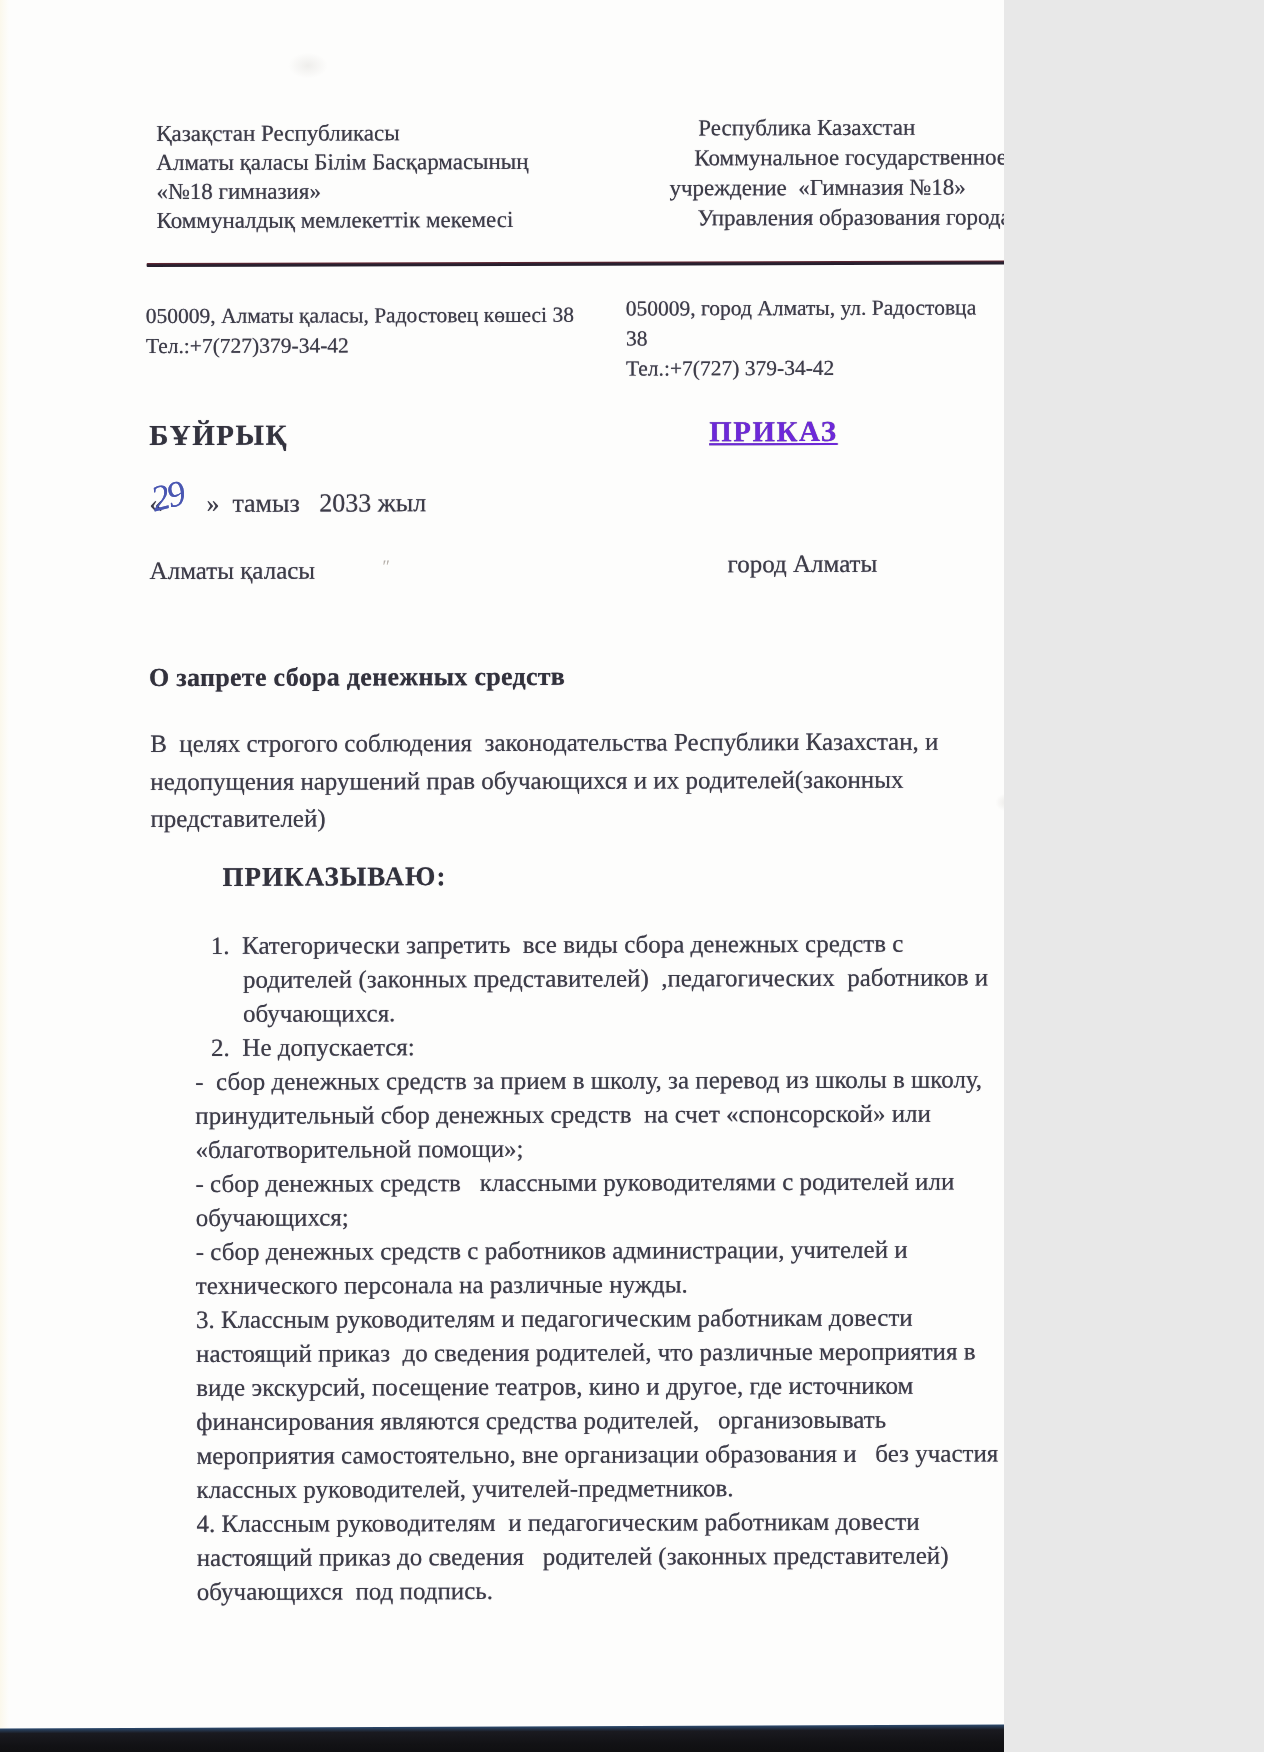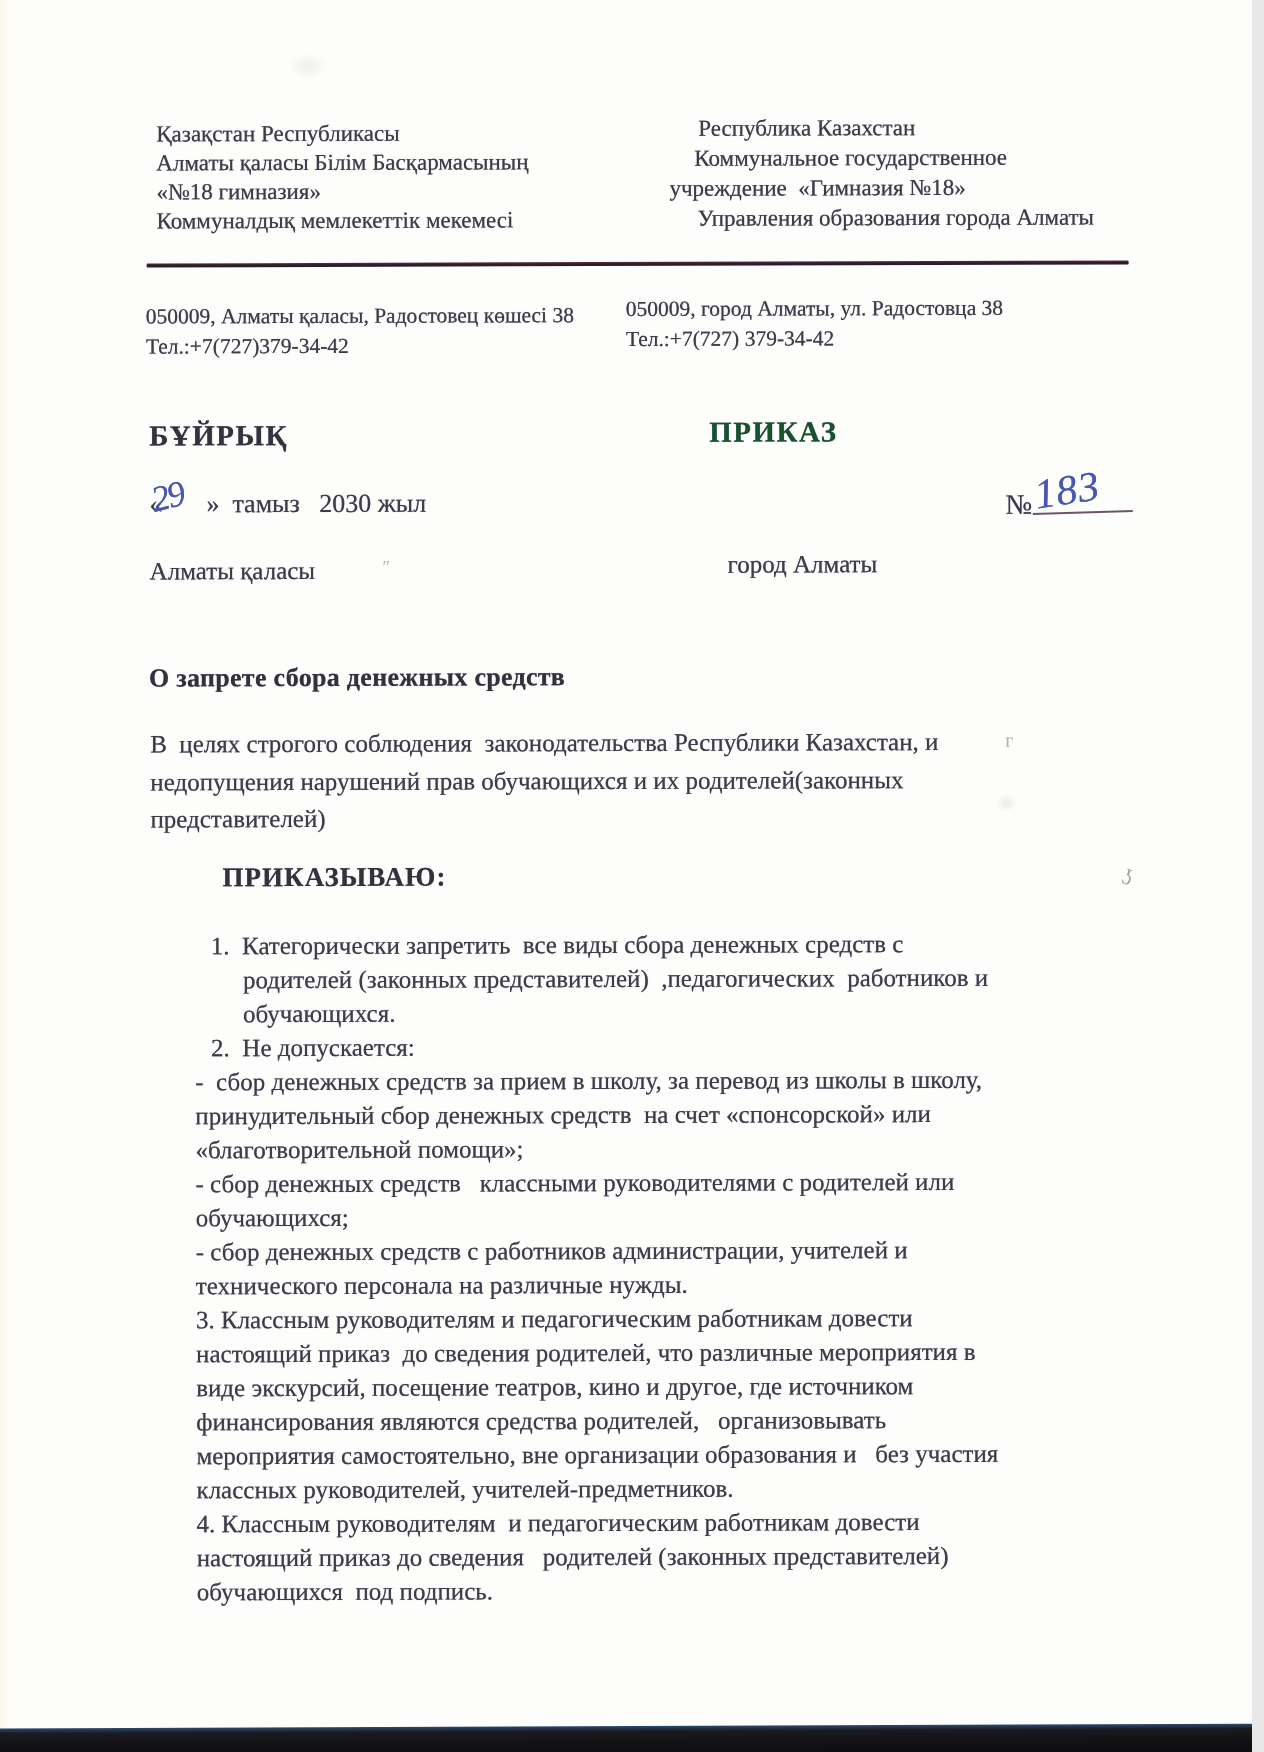--- a/index.html
+++ b/index.html
@@ -1,18 +1,18 @@
 <!DOCTYPE html>
 <html><head>
 <meta charset="utf-8">
 <style>
   html,body{margin:0;padding:0;background:#e8e8e8;}
   .page{
     position:relative;
-    width:1252px;height:1752px;
+    width:1004px;height:1752px;
     background:#fdfdfc;
     overflow:hidden;
     font-family:"Liberation Serif","DejaVu Serif",serif;
     color:#3d3d48;
   }
   .page::before{ 
     content:"";position:absolute;left:0;top:0;width:9px;height:100%;
     background:linear-gradient(90deg,#fbf8ec,#fdfdfc);
   }
   .content{position:absolute;left:0;top:0;width:100%;height:100%;transform:rotate(-0.18deg);transform-origin:50% 40%;}
@@ -28,21 +28,21 @@
   .hdr-right .line:nth-child(4){margin-left:104px;}
 
   .rule{position:absolute;left:148px;top:262px;width:982px;height:4px;
     background:linear-gradient(180deg,#6e2833 0%,#2a2130 45%,#241d2b 100%);
     border-radius:1px;}
 
   .contact-left{position:absolute;left:147px;top:300px;font-size:21.5px;line-height:30px;}
   .contact-right{position:absolute;left:627px;top:294px;font-size:21.5px;line-height:30px;}
 
   .order-kk{position:absolute;left:150px;top:418px;font-size:29px;font-weight:bold;letter-spacing:1.5px;color:#33333e;}
-  .order-ru{position:absolute;left:710px;top:416px;font-size:29px;font-weight:bold;letter-spacing:1.5px;color:#14532d;}
+  .order-ru{position:absolute;left:710px;top:416px;font-size:29px;font-weight:bold;letter-spacing:1.5px;color:#6d28d9;text-decoration:underline;}
 
   .dateline{position:absolute;left:150px;top:488px;font-size:26px;}
   .dateline .gap{display:inline-block;width:44px;}
   .hand{ color:#4a57b2; font-style:italic; font-weight:500;}
   .hand-day{position:absolute;left:2px;top:-14px;font-size:36px;transform:rotate(-14deg);letter-spacing:-2px;
     text-shadow:0 0 .6px rgba(74,87,178,.8);}
   .numline{position:absolute;left:1006px;top:483px;font-size:28px;color:#3a3a52;}
   .num-underline{display:inline-block;width:100px;border-bottom:2.5px solid #6b5668;height:30px;position:relative;transform:rotate(-1.5deg);}
   .hand-num{position:absolute;left:2px;top:-16px;font-size:42px;transform:rotate(-7deg);letter-spacing:1px;
     text-shadow:0 0 .6px rgba(74,87,178,.8);}
@@ -102,21 +102,21 @@
       </div>
 
     <div class="order-kk scan">БҰЙРЫҚ</div>
 
     <div class="order-ru scan">ПРИКАЗ</div>
 
     <div class="dateline scan">
       <span style="position:relative;display:inline-block;">
         <span class="txt">«</span><span class="gap"></span><span class="txt">»</span>
         <span class="hand hand-day">29</span>
-      </span><span class="txt">  тамыз   2030 жыл</span>
+      </span><span class="txt">  тамыз   2033 жыл</span>
     </div>
 
     <div class="numline scan">
       <span class="txt">№</span><span class="num-underline"><span class="hand hand-num">183</span></span>
     </div>
 
     <div class="place-kk scan txt">Алматы қаласы</div>
 
     <div class="place-ru scan txt">город Алматы</div>
 

